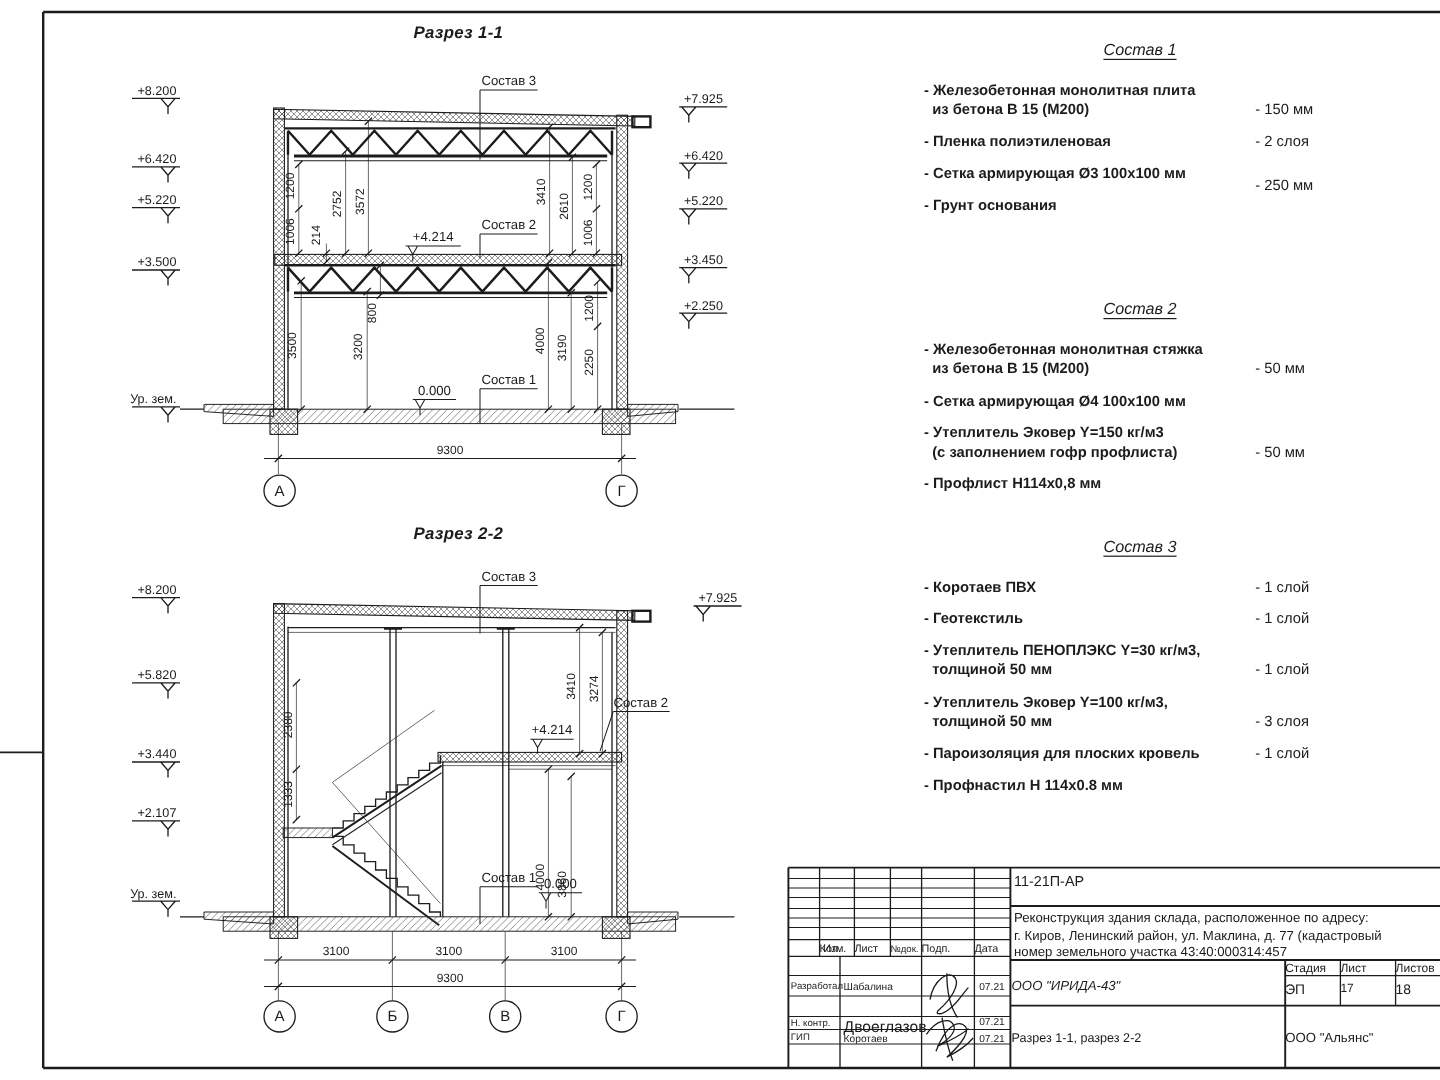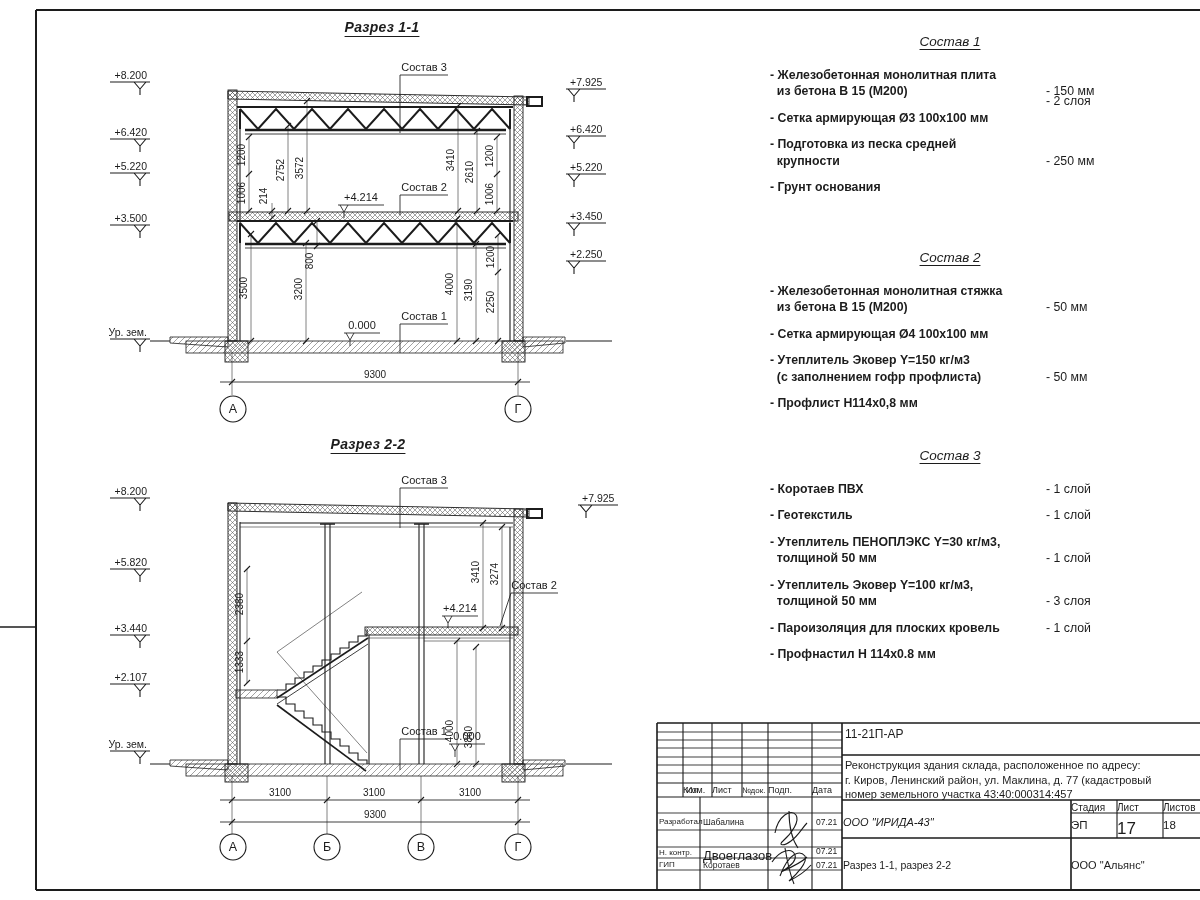--- a/index.html
+++ b/index.html
@@ -10,21 +10,21 @@
   .w05{stroke-width:.55}.w08{stroke-width:.85}.w1{stroke-width:1.1}.w15{stroke-width:1.6}
   .w2{stroke-width:2}.w25{stroke-width:2.3}
   .hx{fill:url(#xh);stroke:#1c1c1c;stroke-width:.9}
   .hd{fill:url(#dh);stroke:#1c1c1c;stroke-width:.8}
   .dt{font:10px "Liberation Sans",sans-serif;fill:#1c1c1c;}
   .el{font:10.5px "Liberation Sans",sans-serif;fill:#1c1c1c;}
   .lb{font:11px "Liberation Sans",sans-serif;fill:#1c1c1c;}
   .ax{font:12.5px "Liberation Sans",sans-serif;fill:#1c1c1c;text-anchor:middle;}
   .mid{text-anchor:middle}.end{text-anchor:end}
   .sec-title{position:absolute;text-align:center;font-size:14px;font-style:italic;font-weight:bold;
-             text-decoration:underline;text-underline-offset:4px;letter-spacing:.3px;}
+             text-underline-offset:4px;letter-spacing:.3px;}
   .comp{position:absolute;width:360px;font-size:12.3px;line-height:16.5px;}
   .comp-title{text-align:center;font-style:italic;font-size:13.5px;margin-bottom:16px;
               text-decoration:underline;text-underline-offset:3px;}
   .comp-item{position:relative;margin-bottom:10px;white-space:pre-line;}
   .nm{width:272px;font-weight:bold;}
   .qty{position:absolute;left:276px;bottom:0;white-space:nowrap;}
   .tb{position:absolute;text-align:left;}
   .tbl{position:absolute;white-space:nowrap;}
 </style>
 </head>
@@ -239,30 +239,29 @@
     <path class="ln w15" d="M657,723 H1200 M657,723 V890 M842,723 V890 M842,755 H1200 M842,800 H1200 M1071,800 V890 M842,838 H1200"></path>
     <path class="ln w1" d="M683,723 V797 M712,723 V797 M742,723 V797 M768,723 V890 M812,723 V890 M700,797 V890 M1117,800 V838 M1163,800 V838 M1071,813 H1200"></path>
     <path class="ln w08" d="M657,732 H842 M657,740 H842 M657,748 H842 M657,757 H842 M657,765 H842 M657,773 H842 M657,813 H842 M657,830 H842 M657,847 H842 M657,858 H842 M657,870 H842"></path>
     <path class="ln w1" d="M657,783 H842 M657,797 H842"></path>
     <path class="ln w1" fill="none" stroke="#1c1c1c" d="M775,833 C778,816 791,808 796,815 C800,821 792,833 783,841 C778,845 783,847 791,841 C799,835 802,828 807,823 M789,811 C789,823 791,838 798,848"></path>
     <path class="ln w1" fill="none" stroke="#1c1c1c" d="M772,862 C780,850 792,847 795,855 C797,861 788,868 781,872 C790,868 801,863 807,857 M780,876 C789,852 800,850 805,856 C808,862 797,874 789,881 C797,877 805,872 811,865 M785,848 C787,860 789,872 794,884"></path>
   </g>
 </svg>
 
 <div class="sec-title" style="left:330px;top:19px;width:104px">Разрез 1-1</div>
-<div class="sec-title" style="left:316px;top:436px;width:104px">Разрез 2-2</div>
+<div class="sec-title" style="left:330px;top:436px;width:104px">Разрез 2-2</div>
 
 <div class="comp" style="left:770px;top:34px">
   <div class="comp-title">Состав 1</div>
   <div class="comp-item"><div class="nm">- Железобетонная  монолитная плита
 &nbsp;&nbsp;из бетона В 15 (М200)</div><div class="qty">- 150 мм</div></div>
-  <div class="comp-item"><div class="qty">-  2 слоя</div></div>
+  <div class="comp-item"><div class="nm">- Пленка полиэтиленовая</div><div class="qty">-  2 слоя</div></div>
   <div class="comp-item"><div class="nm">- Сетка армирующая Ø3 100х100 мм</div><div class="qty"></div></div>
-  <div class="comp-item"><div class="nm">- Подготовка из песка средней
-&nbsp;&nbsp;крупности</div><div class="qty">- 250 мм</div></div>
+  <div class="comp-item"><div class="qty">- 250 мм</div></div>
   <div class="comp-item"><div class="nm">- Грунт основания</div><div class="qty"></div></div>
 </div>
 
 <div class="comp" style="left:770px;top:250px">
   <div class="comp-title">Состав 2</div>
   <div class="comp-item"><div class="nm">- Железобетонная  монолитная стяжка
 &nbsp;&nbsp;из бетона В 15 (М200)</div><div class="qty">- 50 мм</div></div>
   <div class="comp-item"><div class="nm">- Сетка армирующая Ø4 100х100 мм</div><div class="qty"></div></div>
   <div class="comp-item"><div class="nm">- Утеплитель Эковер Y=150 кг/м3
 &nbsp;&nbsp;(с заполнением гофр профлиста)</div><div class="qty">- 50 мм</div></div>
@@ -283,21 +282,21 @@
 
 <div class="tb" style="left:845px;top:727px;width:352px;font-size:12px">11-21П-АР</div>
 <div class="tb" style="left:845px;top:758px;width:352px;font-size:11px;line-height:14.6px;white-space:pre-line">Реконструкция здания склада, расположенное по адресу:
 г. Киров, Ленинский район, ул. Маклина, д. 77 (кадастровый
 номер земельного участка 43:40:000314:457</div>
 <div class="tb" style="left:843px;top:816px;width:227px;font-size:11px;font-style:italic">ООО "ИРИДА-43"</div>
 <div class="tb" style="left:1071px;top:802px;width:45px;font-size:10px">Стадия</div>
 <div class="tb" style="left:1117px;top:802px;width:45px;font-size:10px">Лист</div>
 <div class="tb" style="left:1163px;top:802px;width:45px;font-size:10px">Листов</div>
 <div class="tb" style="left:1071px;top:819px;width:45px;font-size:11.5px">ЭП</div>
-<div class="tb" style="left:1117px;top:819px;width:45px;font-size:17px">17</div>
+<div class="tb" style="left:1117px;top:819px;width:45px;font-size:10px">17</div>
 <div class="tb" style="left:1163px;top:819px;width:45px;font-size:11.5px">18</div>
 <div class="tb" style="left:843px;top:859px;width:227px;font-size:10.5px">Разрез 1-1, разрез 2-2</div>
 <div class="tb" style="left:1071px;top:859px;width:127px;font-size:11px">ООО "Альянс"</div>
 
 <div class="tb" style="left:686px;top:785px;width:26px;font-size:9px">Изм.</div>
 <div class="tb" style="left:683px;top:785px;width:29px;font-size:9px">Кол.</div>
 <div class="tb" style="left:712px;top:785px;width:30px;font-size:9px">Лист</div>
 <div class="tb" style="left:742px;top:786px;width:26px;font-size:8px">№док.</div>
 <div class="tb" style="left:768px;top:785px;width:60px;font-size:9px">Подп.</div>
 <div class="tb" style="left:812px;top:785px;width:30px;font-size:9px">Дата</div>

